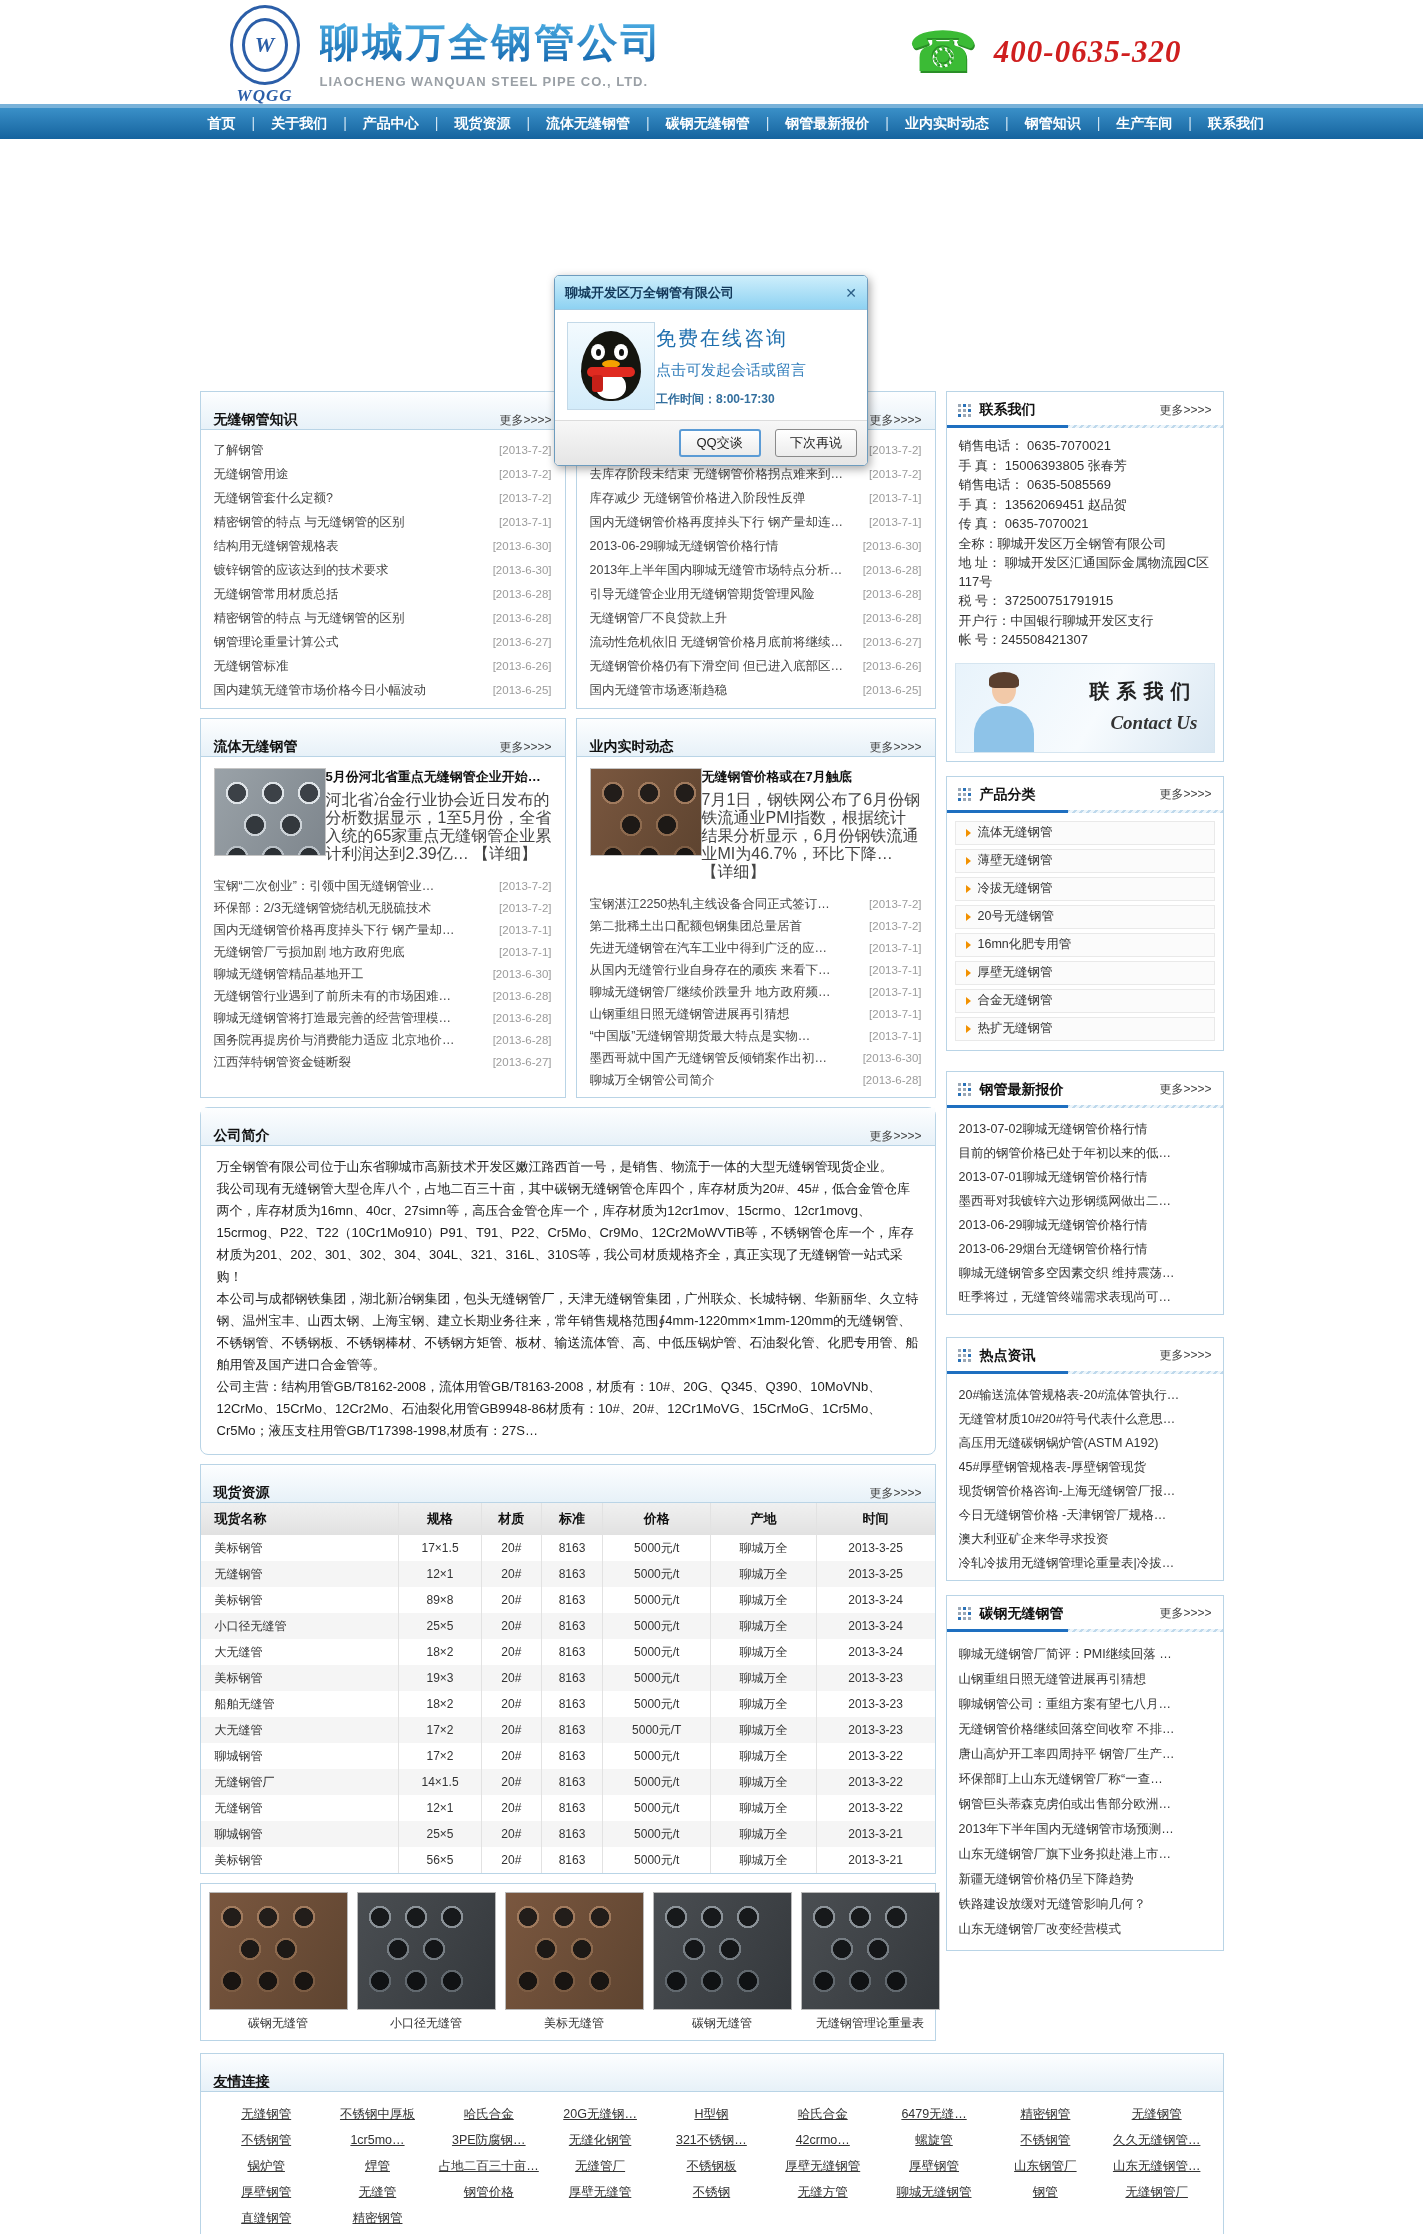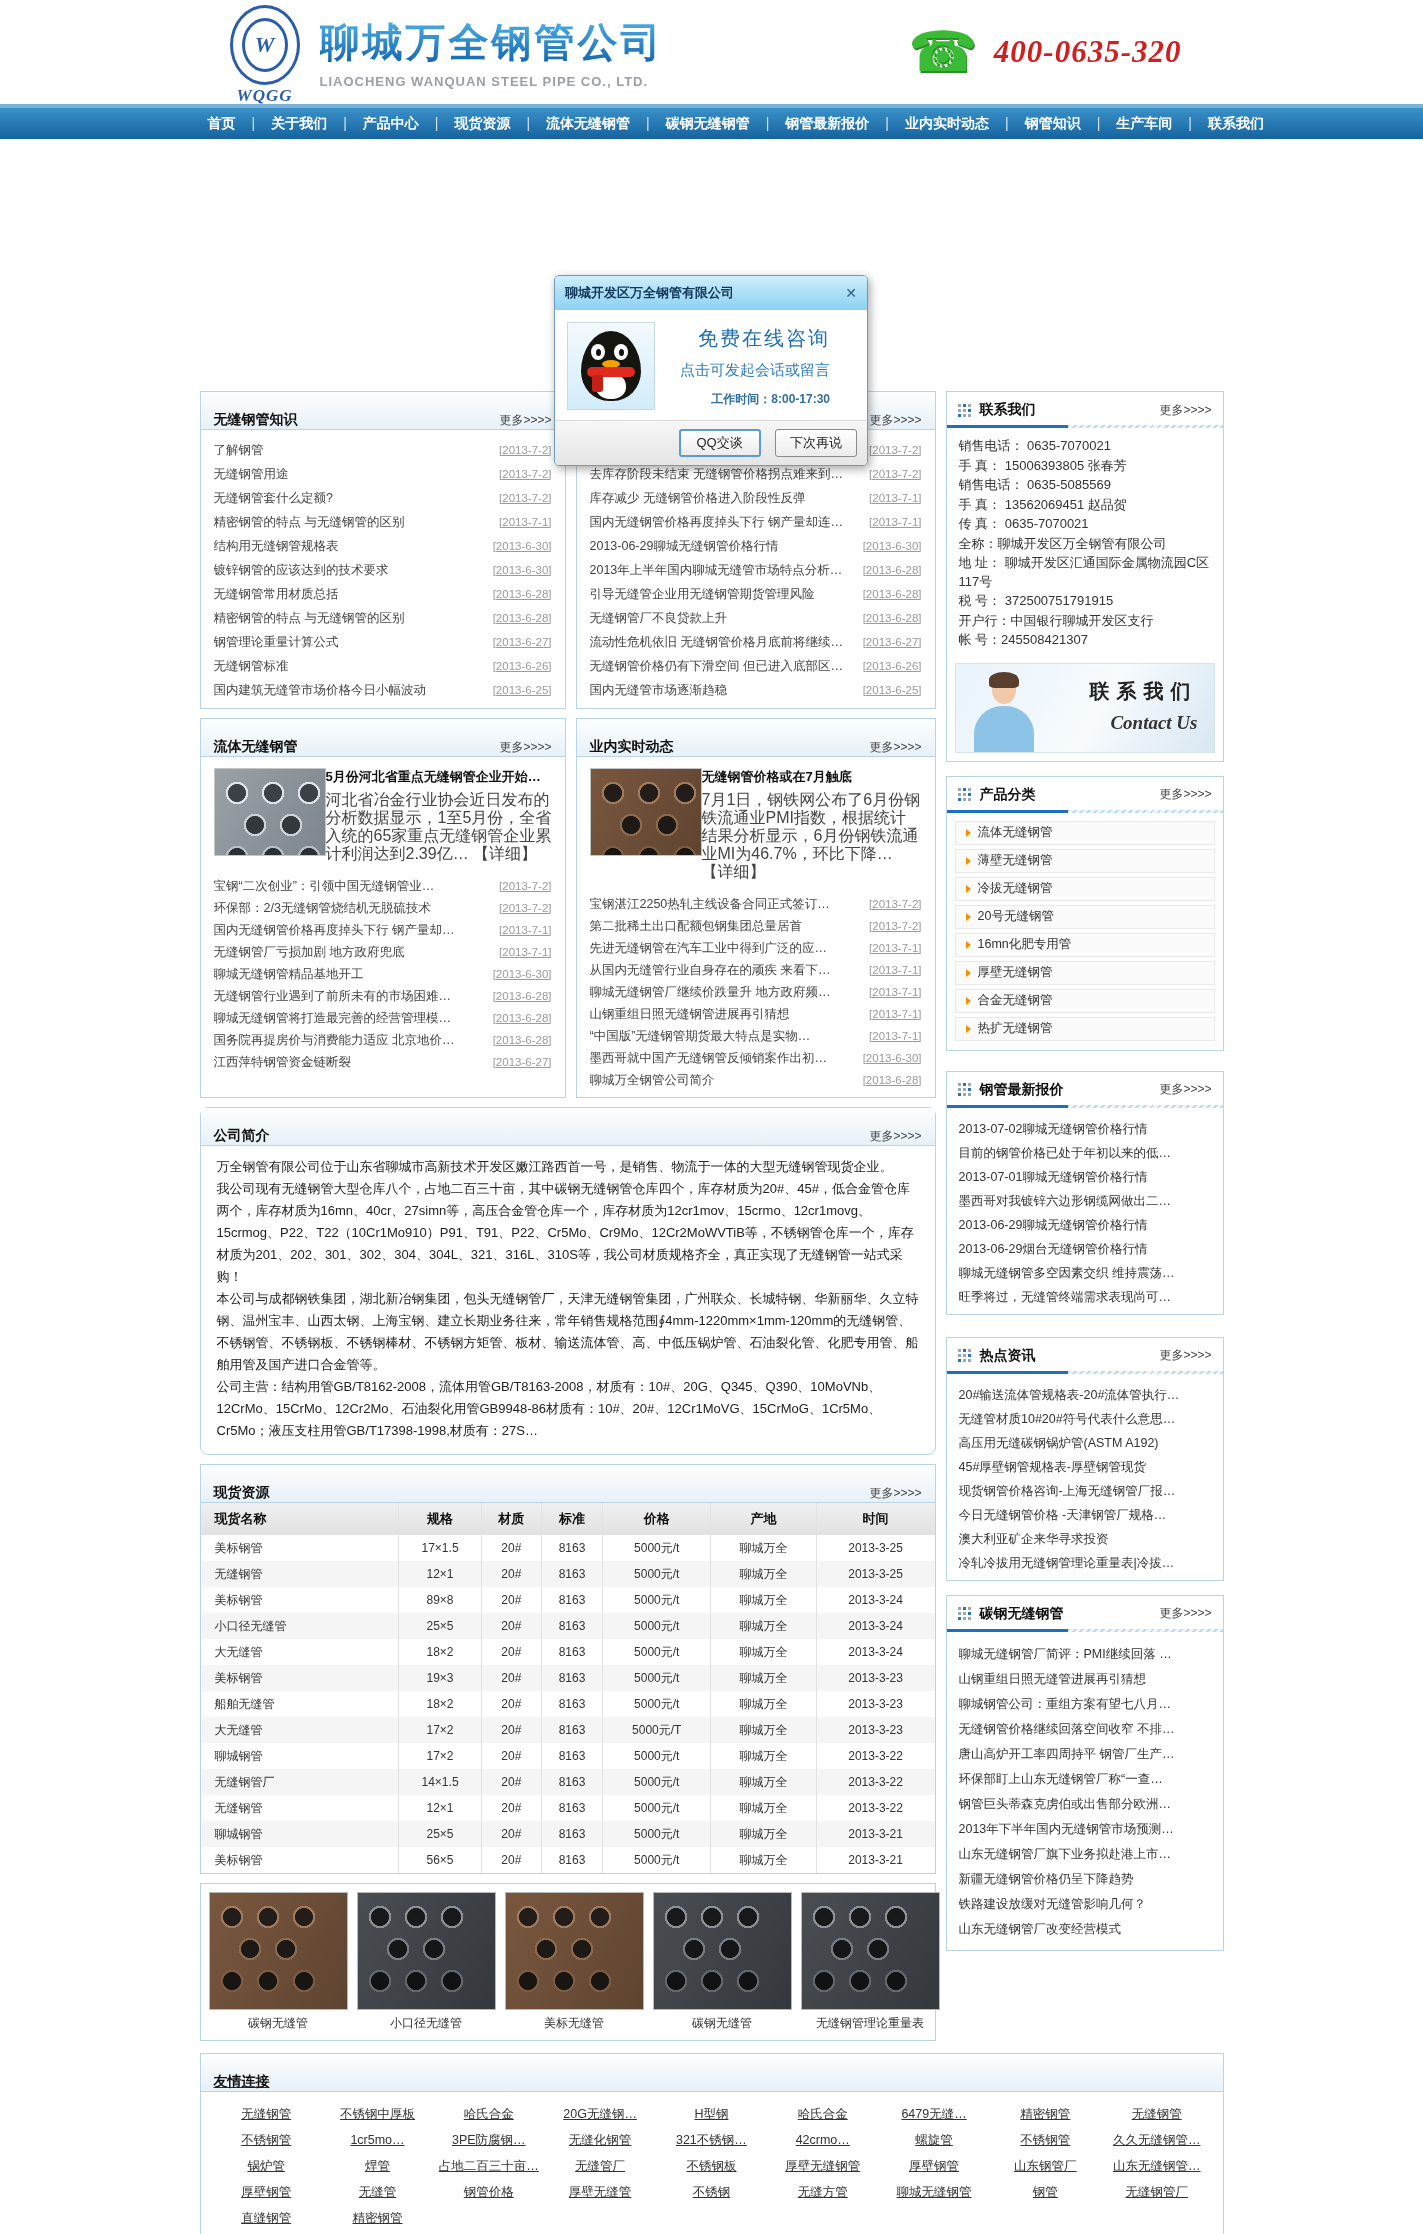--- a/index.html
+++ b/index.html
@@ -41,21 +41,21 @@
   .r1{min-height:312px;}
   .tall{min-height:340px;}
   .box-h{height:37px;display:flex;align-items:flex-end;justify-content:space-between;padding:0 13px;background:linear-gradient(#fdfeff,#e7f1f8);border-bottom:1px solid #b9d4e6;}
   .box-h .ttl{font-size:14px;font-weight:bold;color:#111;}
   .more{font-size:12px;color:#444;text-decoration:none;white-space:nowrap;}
 
   .nlist{padding:8px 13px 6px;}
   .nitem{display:flex;justify-content:space-between;align-items:center;height:24px;}
   .r2item{height:22px;}
   .nt{font-size:12.5px;color:#444;text-decoration:none;white-space:nowrap;overflow:hidden;text-overflow:ellipsis;flex:1;margin-right:6px;}
-  .nd{font-size:11.5px;color:#9b9b9b;white-space:nowrap;text-decoration:underline;}
+  .nd{font-size:11.5px;color:#9b9b9b;white-space:nowrap;}
 
   .feat{display:flex;gap:0;padding:11px 13px 4px;}
   .fimg{width:110px;height:86px;flex:none;border:1px solid #c5c5c5;}
   .ftxt{min-width:0;}
   .ftxt h4{margin:0 0 5px;font-size:13px;font-weight:bold;color:#111;white-space:nowrap;overflow:hidden;text-overflow:ellipsis;}
   .ftxt p{margin:0;font-size:16px;line-height:18px;color:#444;}
 
   
   .img-silver{background:
     radial-gradient(circle 15px at 22px 24px,#3c4147 58%,#dfe4e8 62% 74%,rgba(0,0,0,0) 76%),
@@ -157,21 +157,21 @@
   .lbox{margin-top:2px;}
   .llist{display:flex;flex-wrap:wrap;padding:8px 10px 12px;}
   .flink{width:11.11%;text-align:center;height:26px;line-height:26px;overflow:hidden;white-space:nowrap;text-overflow:ellipsis;box-sizing:border-box;}
   .flink a{font-size:12.5px;color:#333;text-decoration:none;}
 
   
   .qqpop{position:absolute;left:554px;top:275px;width:312px;background:#fff;border:1px solid #6d9cbe;border-radius:5px;box-shadow:2px 3px 10px rgba(0,0,0,.35);z-index:50;}
   .qph{height:33px;display:flex;align-items:center;justify-content:space-between;padding:0 10px;background:linear-gradient(#cdeefb,#8ed2f2);border-radius:4px 4px 0 0;border-bottom:1px solid #9cc9e3;}
   .qph .qt{font-size:13px;font-weight:bold;color:#13395a;}
   .qx{font-size:14px;font-weight:bold;color:#2b5e86;text-decoration:none;}
-  .qpb{display:flex;gap:25px;padding:12px 12px 10px;text-align:right;}
+  .qpb{display:flex;gap:1px;padding:12px 12px 10px;}
   .qav{width:86px;height:86px;flex:none;background:linear-gradient(#f3fafe,#d3ecfa);border:1px solid #c3d9e8;position:relative;}
   .qtx{min-width:0;}
   .qtx .l1{font-size:20px;color:#1f6fae;letter-spacing:2px;margin:3px 0 9px;}
   .qtx .l2{font-size:15px;color:#2f7cba;margin-bottom:11px;}
   .qtx .l3{font-size:12px;color:#336f9e;font-weight:bold;}
   .qpf{background:linear-gradient(#f7f7f7,#e5e5e5);border-top:1px solid #dcdcdc;padding:8px 10px;text-align:right;border-radius:0 0 4px 4px;}
   .qbtn{display:inline-block;min-width:64px;padding:4px 8px;font-size:13px;text-align:center;background:linear-gradient(#fff,#ececec);border:1px solid #8a8a8a;border-radius:3px;color:#222;margin-left:10px;text-decoration:none;}
   .qbtn.primary{border:2px solid #5b9bd5;padding:3px 7px;}
   .pg{position:absolute;left:13px;top:8px;width:60px;height:70px;}
   .pg .pbody{position:absolute;left:0;top:0;right:0;bottom:0;background:#15150f;border-radius:50% 50% 47% 47%/58% 58% 42% 42%;}

